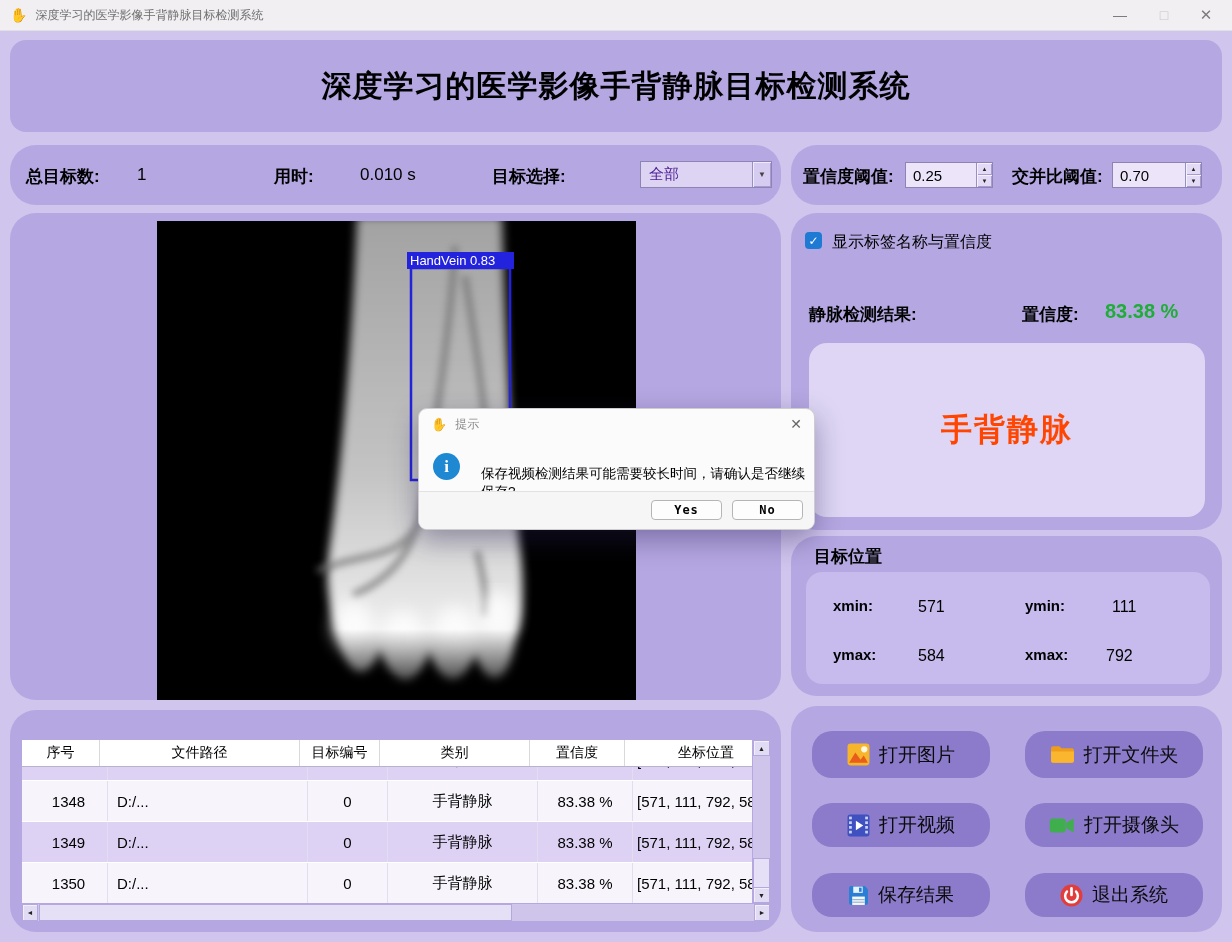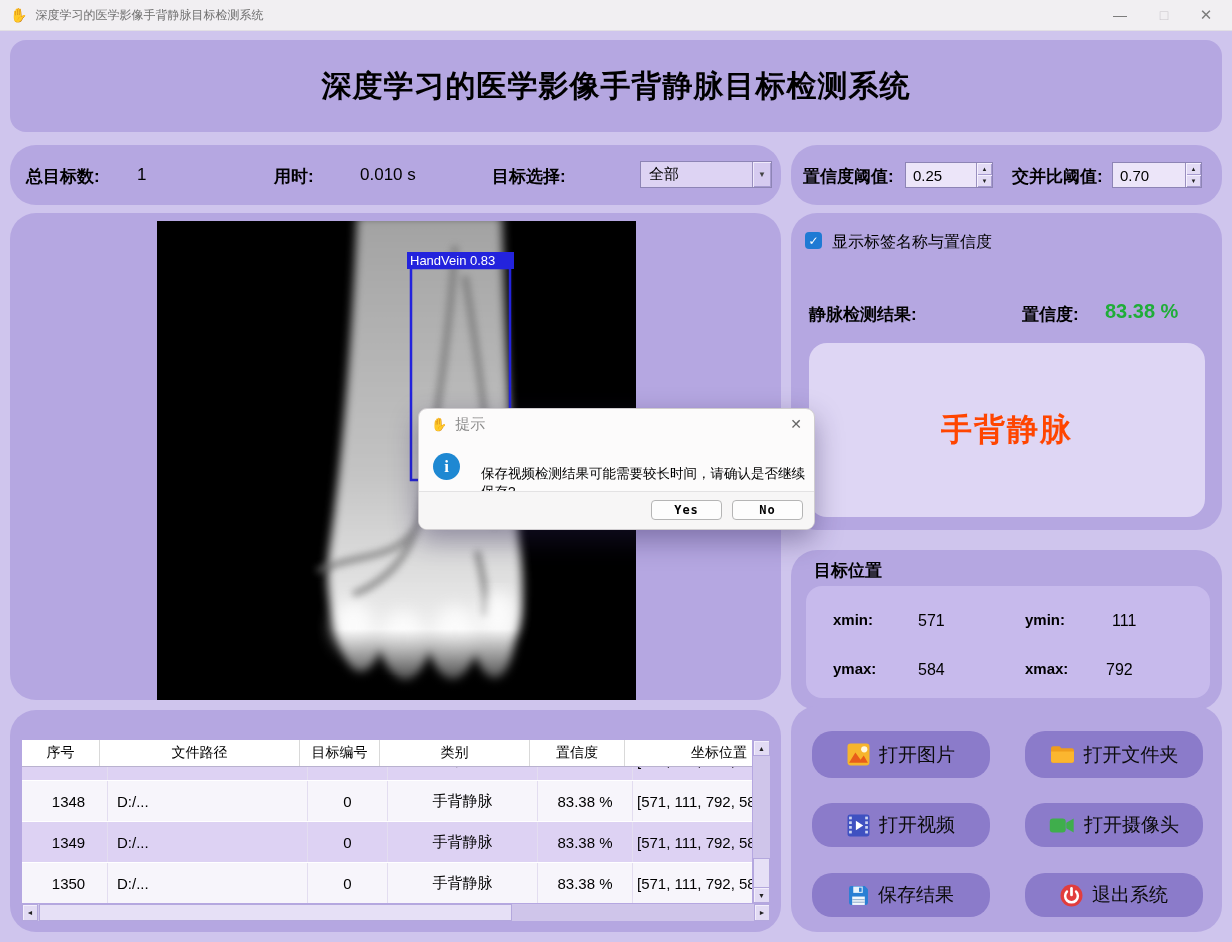--- a/index.html
+++ b/index.html
@@ -20,70 +20,70 @@
   .panel{background:#b5a7e1;border-radius:26px;}
   .banner{left:10px;top:40px;width:1212px;height:92px;border-radius:16px;display:flex;align-items:center;justify-content:center;}
   .banner span{font-size:30px;font-weight:700;letter-spacing:1px;}
   .lbl{font-weight:700;font-size:17px;}
   .val{font-size:17px;}
   
   .stats{left:10px;top:145px;width:771px;height:60px;}
   .thresh{left:791px;top:145px;width:431px;height:60px;}
   
   .combo{width:132px;height:27px;background:#ddd3f3;border:1px solid #8d84b5;display:flex;align-items:stretch;box-sizing:border-box;}
-  .combo .cval{flex:1;display:flex;align-items:center;padding-left:8px;color:#000000;font-size:15px;font-family:Liberation Serif, serif;}
+  .combo .cval{flex:1;display:flex;align-items:center;padding-left:8px;color:#4c1d95;font-size:15px;font-family:Liberation Serif, serif;}
   .combo .cbtn{width:18px;background:#d6cbf0;border-left:1px solid #9a90bf;display:flex;align-items:center;justify-content:center;font-size:8px;color:#444;box-shadow:inset 1px 1px 0 #f0eafc,inset -1px -1px 0 #a79bd0;}
   
   .spin{height:26px;background:#ece5f9;border:1px solid #8d84b5;display:flex;box-sizing:border-box;}
   .spin .sval{flex:1;display:flex;align-items:center;padding-left:7px;font-size:15px;}
   .spin .sbtns{width:15px;display:flex;flex-direction:column;border-left:1px solid #9a90bf;}
   .spin .sbtns div{flex:1;display:flex;align-items:center;justify-content:center;font-size:6px;color:#222;background:#e3dbf5;box-shadow:inset 1px 1px 0 #f6f1ff,inset -1px -1px 0 #a79bd0;}
   
   .imgpanel{left:10px;top:213px;width:771px;height:487px;}
   .scene{left:147px;top:8px;width:479px;height:479px;background:#000;}
   
   .detpanel{left:791px;top:213px;width:431px;height:317px;}
   .cbox{width:17px;height:17px;background:#1f7ad4;border-radius:4px;color:#fff;font-size:12px;display:flex;align-items:center;justify-content:center;font-weight:700;}
   .resultbox{left:18px;top:130px;width:396px;height:174px;background:#ded6f4;border-radius:18px;display:flex;align-items:center;justify-content:center;}
   .resultbox span{color:#ff4500;font-size:31px;font-weight:700;letter-spacing:2px;}
   .green{color:#1fad38;font-weight:700;font-size:20px;}
   
-  .pospanel{left:791px;top:536px;width:431px;height:160px;margin-top:14px;}
+  .pospanel{left:791px;top:536px;width:431px;height:160px;}
   .posinner{left:15px;top:36px;width:404px;height:112px;background:#c7baec;border-radius:16px;}
   .posinner .lbl{font-size:15px;}
   .posinner .val{font-size:16px;}
   
   .actpanel{left:791px;top:706px;width:431px;height:226px;}
   .abtn{position:absolute;width:178px;background:#8b7bca;border-radius:20px;display:flex;align-items:center;justify-content:center;gap:9px;font-size:19px;color:#0b0b0b;}
   .aicon{display:flex;align-items:center;}
   
   .tblpanel{left:10px;top:710px;width:771px;height:222px;}
   .tblwrap{left:12px;top:30px;width:730px;height:163px;background:#fff;overflow:hidden;}
   .thead{display:flex;height:26px;align-items:center;background:#ffffff;border-bottom:1px solid #b9b2cf;font-size:14px;}
   .thead div{border-right:1px solid #d9d9d9;height:100%;display:flex;align-items:center;justify-content:center;box-sizing:border-box;}
   .trow{display:flex;height:41px;align-items:center;font-size:15px;border-bottom:1px solid #fff;box-sizing:border-box;padding-left:8px;}
   .trow div{height:100%;display:flex;align-items:center;justify-content:center;border-right:1px solid #e3ddf0;box-sizing:border-box;}
   .c0{width:78px;} .c1{width:200px;justify-content:flex-start !important;padding-left:9px;}
   .c2{width:80px;} .c3{width:150px;} .c4{width:95px;}
   .c5{flex:1;justify-content:flex-start !important;padding-left:4px;white-space:nowrap;overflow:hidden;border-right:none !important;}
-  .h5{flex:1;justify-content:flex-end !important;padding-right:5px;border-right:none !important;}
+  .h5{flex:1;justify-content:flex-end !important;padding-right:18px;border-right:none !important;}
   .row-odd{background:#ddd2f3;}
   .row-even{background:#f7f5fb;}
   .clipwrap{height:14px;overflow:hidden;}
   .clipwrap .trow{margin-top:-27px;}
   
   .sb-track{background:#cfc5ea;}
   .sb-btn{background:#e2dbf4;border:1px solid #b4a8dd;box-shadow:inset 1px 1px 0 #f3eefc;display:flex;align-items:center;justify-content:center;font-size:7px;color:#222;box-sizing:border-box;}
   .sb-thumb{background:#e6e0f6;border:1px solid #b4a8dd;box-sizing:border-box;}
   .vscroll{left:743px;top:30px;width:17px;height:163px;}
   .hscroll{left:12px;top:194px;width:748px;height:17px;}
   
   .dialog{left:418px;top:408px;width:397px;height:122px;background:#fcfbfb;border:1px solid #cfcccf;border-radius:9px;box-shadow:0 10px 28px rgba(40,30,80,.40);z-index:50;box-sizing:border-box;}
   .dlg-title{position:absolute;left:0;top:0;right:0;height:30px;display:flex;align-items:center;padding:0 12px;gap:8px;}
-  .dlg-title .dt{font-size:15px;color:#8a8a8a;}
+  .dlg-title .dt{font-size:12px;color:#8a8a8a;}
   .dlg-close{position:absolute;right:12px;top:7px;color:#666;font-size:14px;}
   .info-circle{position:absolute;left:14px;top:44px;width:27px;height:27px;border-radius:50%;background:#1e88d2;color:#fff;display:flex;align-items:center;justify-content:center;font-family:"Liberation Serif",serif;font-size:17px;font-weight:700;}
   .dlg-msg{position:absolute;left:62px;top:56px;font-size:13.5px;}
   .dlg-footer{position:absolute;left:0;right:0;bottom:0;height:37px;background:#f7f6f6;border-top:1px solid #e3e2e3;border-radius:0 0 8px 8px;}
   .dlg-btn{position:absolute;top:8px;width:71px;height:20px;background:#fdfdfd;border:1px solid #b5b5b5;border-radius:4px;display:flex;align-items:center;justify-content:center;font-family:"DejaVu Sans Mono","Liberation Mono",monospace;font-size:12px;font-weight:600;letter-spacing:1px;box-sizing:border-box;}
   .dlg-yes{left:232px;} .dlg-no{left:313px;}
 </style>
 </head>
 <body>
 

